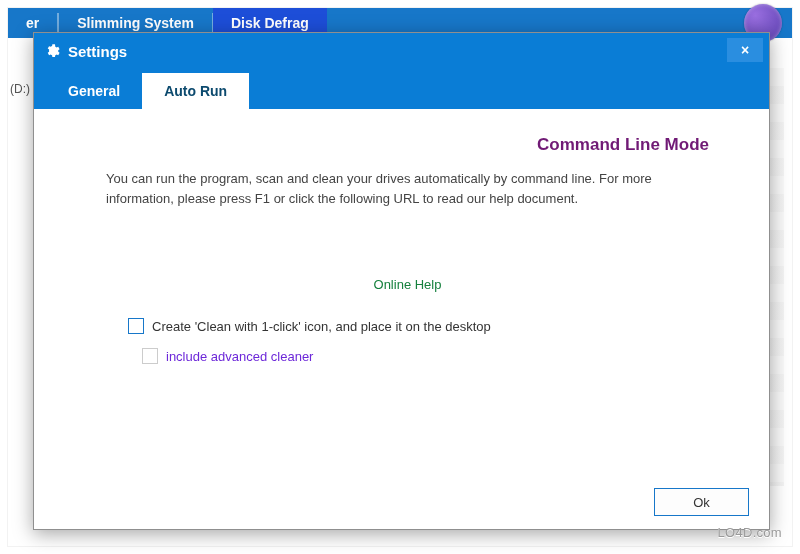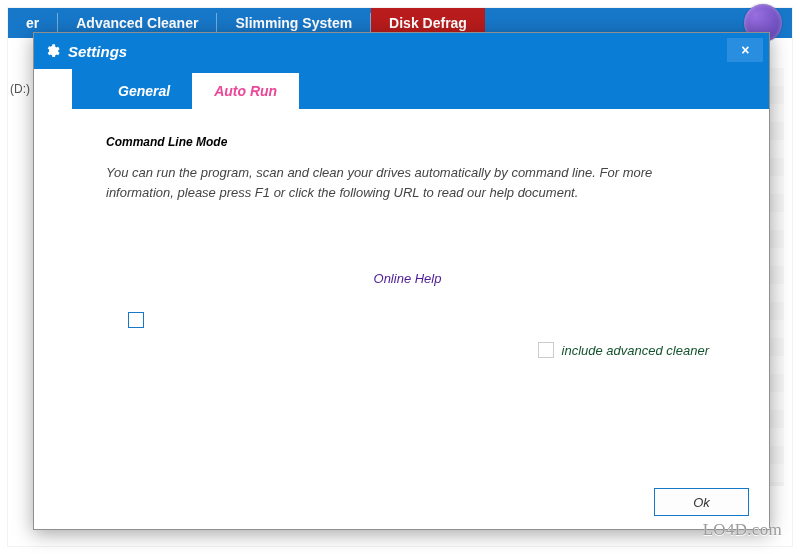--- a/index.html
+++ b/index.html
@@ -10,107 +10,105 @@
 
   .ribbon {
     position: absolute; left: 0; right: 0; top: 0; height: 30px;
     background: #1777c9;
     display: flex; align-items: center; color: #fff;
     font-size: 14px; font-weight: bold;
   }
   .ribbon .ribbon-item {
     padding: 0 18px; height: 100%; display: flex; align-items: center;
   }
-  .ribbon .ribbon-item.active { background: #b91c1c; }
+  .ribbon .ribbon-item.active { background: #1d4ed8; }
   .ribbon .sep { width: 1px; height: 20px; background: rgba(255,255,255,0.4); }
   .ribbon .circle-btn {
     position: absolute; right: 10px; top: -4px; width: 38px; height: 38px; border-radius: 50%;
     background: radial-gradient(circle at 30% 30%, #9a6fe0, #5a3fb0);
     box-shadow: inset 0 0 4px rgba(255,255,255,0.4), 0 0 2px rgba(0,0,0,0.3);
   }
 
   .bg-text {
     position: absolute; left: 0; top: 74px; color: #555; font-size: 12px; padding-left: 2px;
   }
 
   .dialog {
     position: absolute; left: 25px; top: 24px; width: 737px; height: 498px;
     background: #fff; border: 1px solid #8f8f8f;
     box-shadow: 0 4px 18px rgba(0,0,0,0.35);
-    display: flex; flex-direction: column; font-style: italic;
+    display: flex; flex-direction: column;
   }
   .dlg-title {
     height: 36px; background: #0a7dd6; color: #fff;
     display: flex; align-items: center; padding: 0 10px; font-size: 15px; font-weight: bold;
     position: relative;
   }
   .dlg-title .gear { width: 16px; height: 16px; margin-right: 8px; fill: #fff; }
   .dlg-close {
     position: absolute; right: 6px; top: 5px; width: 36px; height: 24px;
     background: #2a8ee0; color: #fff; display: flex; align-items: center; justify-content: center;
     font-size: 14px; cursor: pointer;
   }
 
   .tabs {
     height: 40px; background: #0a7dd6; display: flex; align-items: flex-end;
-    padding-left: 24px;
-    margin-left: 38px;
+    padding-left: 12px;
   }
   .tab {
     padding: 10px 22px 10px 22px; color: #fff; font-size: 14px; font-weight: bold;
     cursor: pointer;
   }
-  .tab.active { background: #fff; color: #ec4899; }
+  .tab.active { background: #fff; color: #0c4a6e; }
 
   .dlg-body {
     flex: 1; background: #fff; padding: 26px 60px 10px 72px; color: #333; font-size: 13px;
     position: relative;
   }
-  .section-title { font-weight: bold; font-size: 12px; margin-bottom: 14px; color: #000000; }
+  .section-title { font-weight: bold; font-size: 17px; margin-bottom: 14px; color: #701a75; text-align: right; }
   .paragraph { color: #444; line-height: 1.55; margin-bottom: 68px; max-width: 560px; }
 
-  .link { color: #4c1d95; text-align: center; margin-bottom: 26px; cursor: pointer; }
+  .link { color: #15803d; text-align: center; margin-bottom: 26px; cursor: pointer; }
 
   .check-row { display: flex; align-items: center; margin-left: 22px; margin-bottom: 14px; font-size: 13px; }
-  .check-row.sub { margin-left: 52px; color: #14532d; justify-content: flex-end; }
+  .check-row.sub { margin-left: 36px; color: #6d28d9; }
   .checkbox {
     width: 16px; height: 16px; border: 1.5px solid #1777c9; margin-right: 8px; background: #fff;
   }
   .check-row.sub .checkbox { border-color: #ccc; }
 
   .dlg-footer {
     height: 54px; display: flex; align-items: center; justify-content: flex-end;
     padding: 0 20px; background: #fff;
   }
   .btn {
     min-width: 95px; height: 28px; display: flex; align-items: center; justify-content: center;
     font-size: 13px; background: #fdfdfd; border: 1px solid #b5b5b5; cursor: pointer; color: #333;
   }
   .btn.primary { border: 1px solid #1777c9; }
 
   .watermark {
-    position: absolute; right: 18px; bottom: 14px; color: #9a9a9a; font-size: 17px;
-    text-shadow: 0 1px 0 #fff; letter-spacing: 0.3px; font-family: Liberation Serif, serif;
+    position: absolute; right: 18px; bottom: 14px; color: #9a9a9a; font-size: 13px;
+    text-shadow: 0 1px 0 #fff; letter-spacing: 0.3px;
   }
 
   .right-stripes {
     position: absolute; right: 8px; top: 60px; width: 18px; bottom: 60px;
     background: repeating-linear-gradient(#f5f5f5 0, #f5f5f5 18px, #ececec 18px, #ececec 36px);
     opacity: 0.6;
   }
 </style>
 </head>
 <body>
 
 <div class="frame">
 
   <div class="ribbon">
     <div class="ribbon-item">er</div>
     <div class="sep"></div>
-    <div class="ribbon-item">Advanced Cleaner</div>
     <div class="sep"></div>
     <div class="ribbon-item">Slimming System</div>
     <div class="sep"></div>
     <div class="ribbon-item active">Disk Defrag</div>
     <div class="circle-btn"></div>
   </div>
 
   <div class="right-stripes"></div>
 
   <div class="bg-text">(D:)</div>
@@ -131,20 +129,21 @@
       <div class="tab active">Auto Run</div>
     </div>
 
     <div class="dlg-body">
       <div class="section-title">Command Line Mode</div>
       <div class="paragraph">You can run the program, scan and clean your drives automatically by command line. For more information, please press F1 or click the following URL to read our help document.</div>
       <div class="link">Online Help</div>
 
       <div class="check-row">
         <div class="checkbox"></div>
+        <span>Create 'Clean with 1-click' icon, and place it on the desktop</span>
       </div>
       <div class="check-row sub">
         <div class="checkbox"></div>
         <span>include advanced cleaner</span>
       </div>
     </div>
 
     <div class="dlg-footer">
       <div class="btn primary">Ok</div>
     </div>

